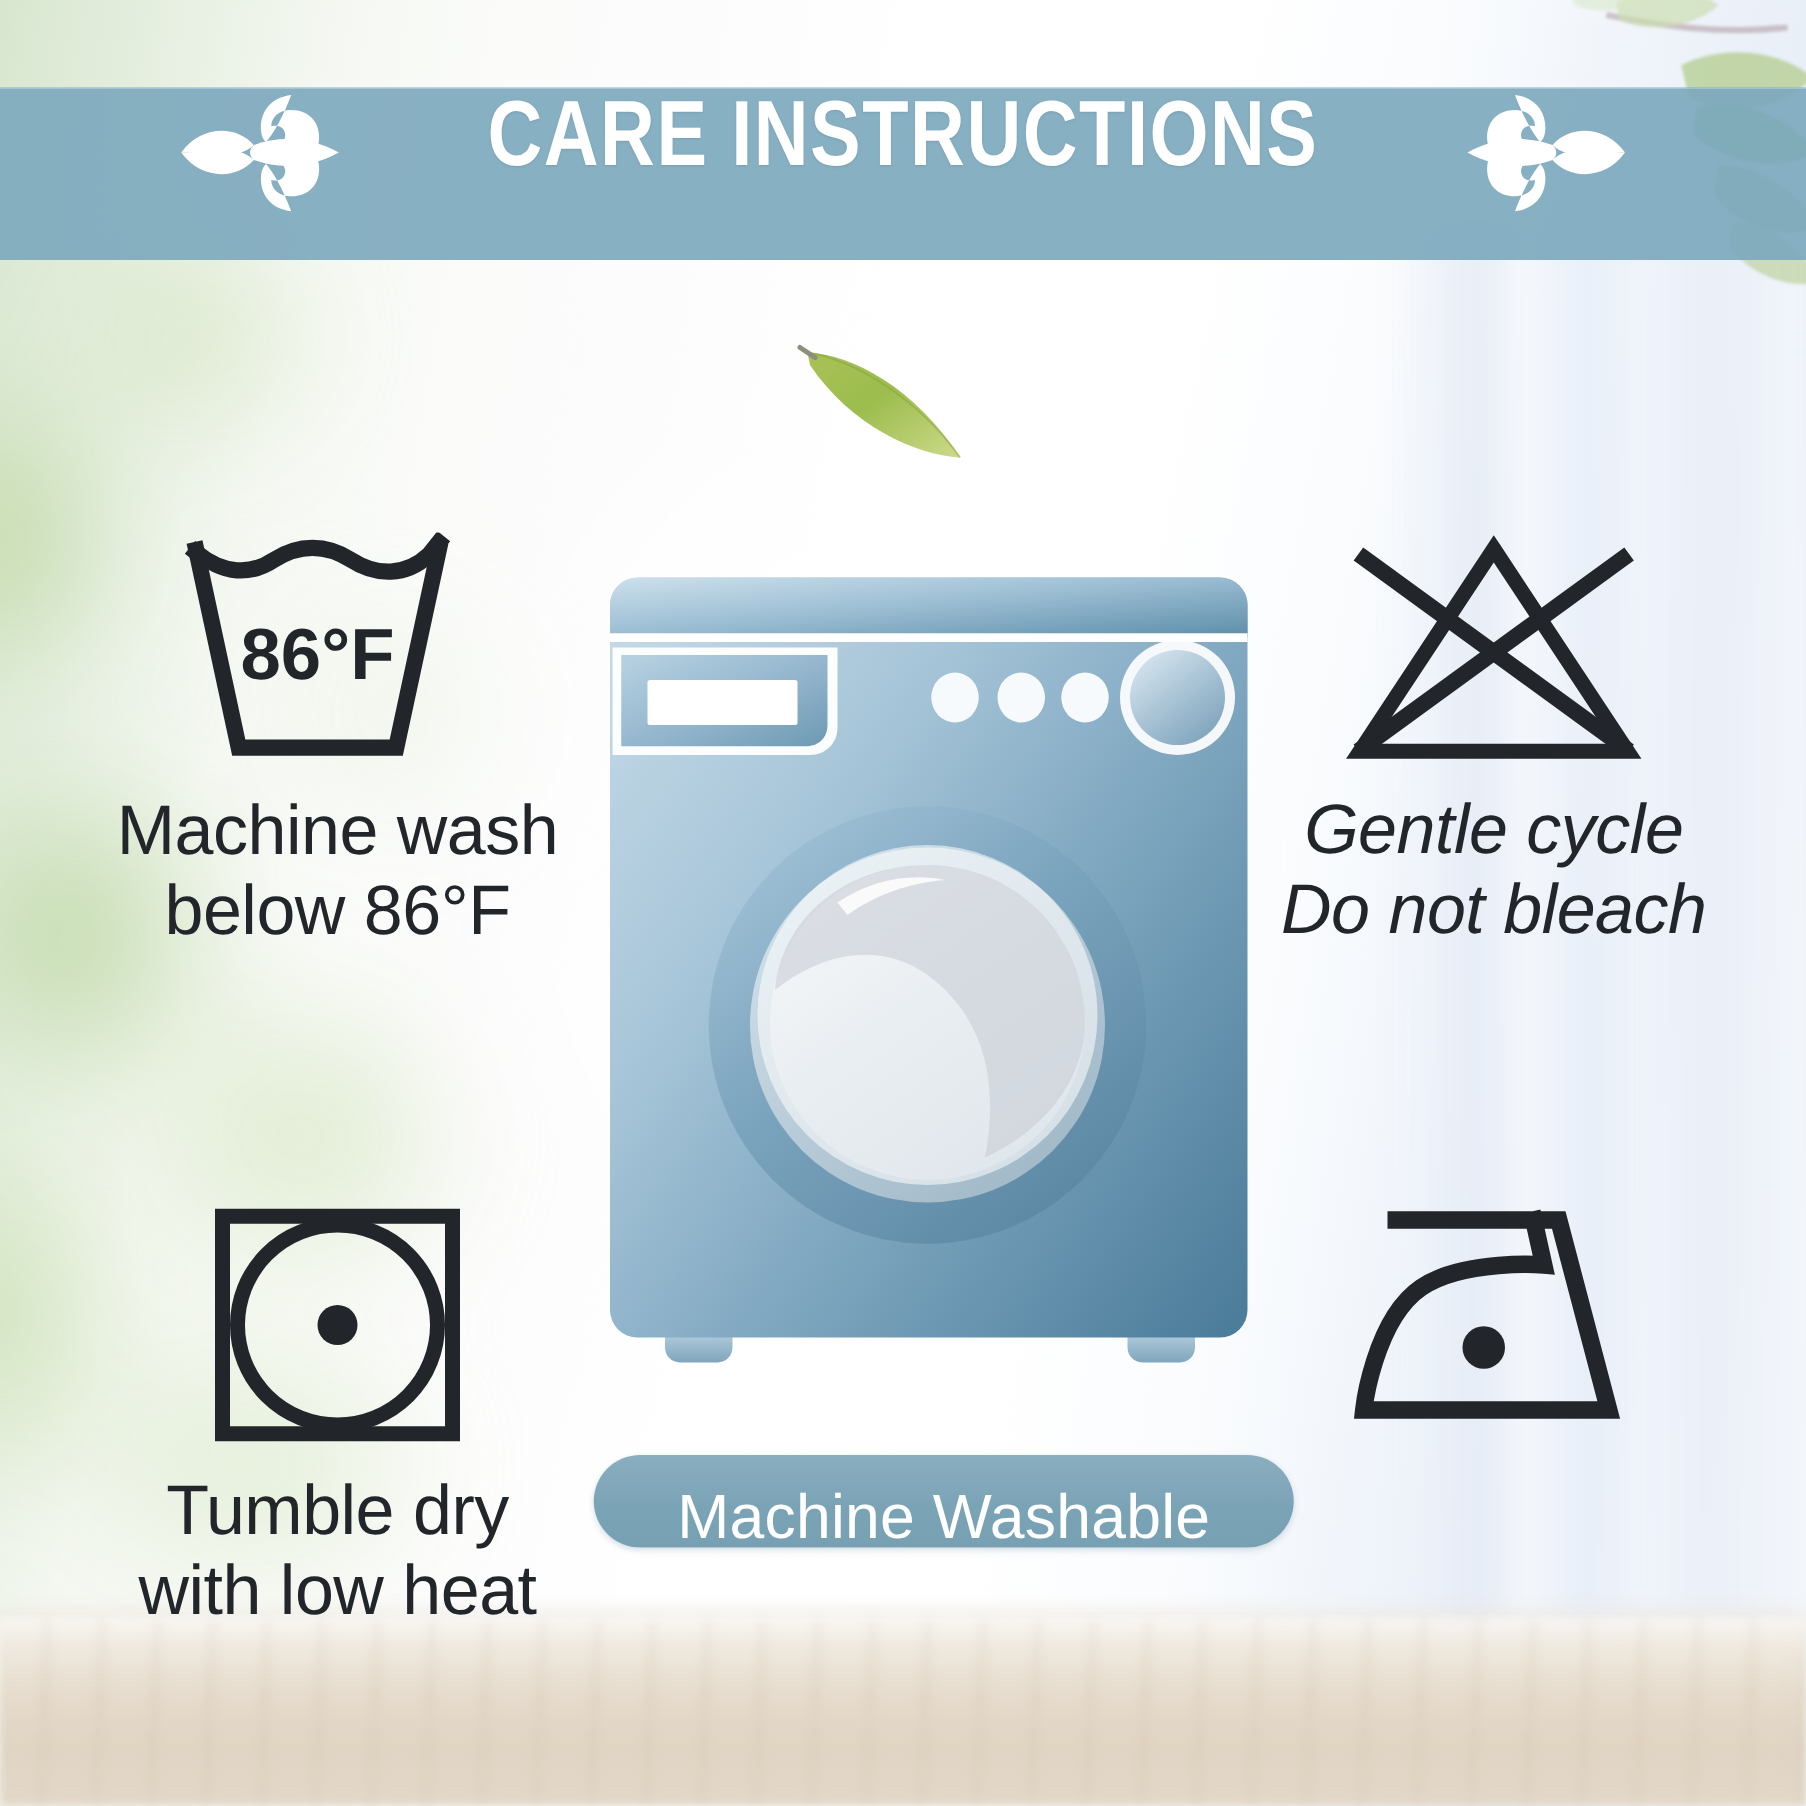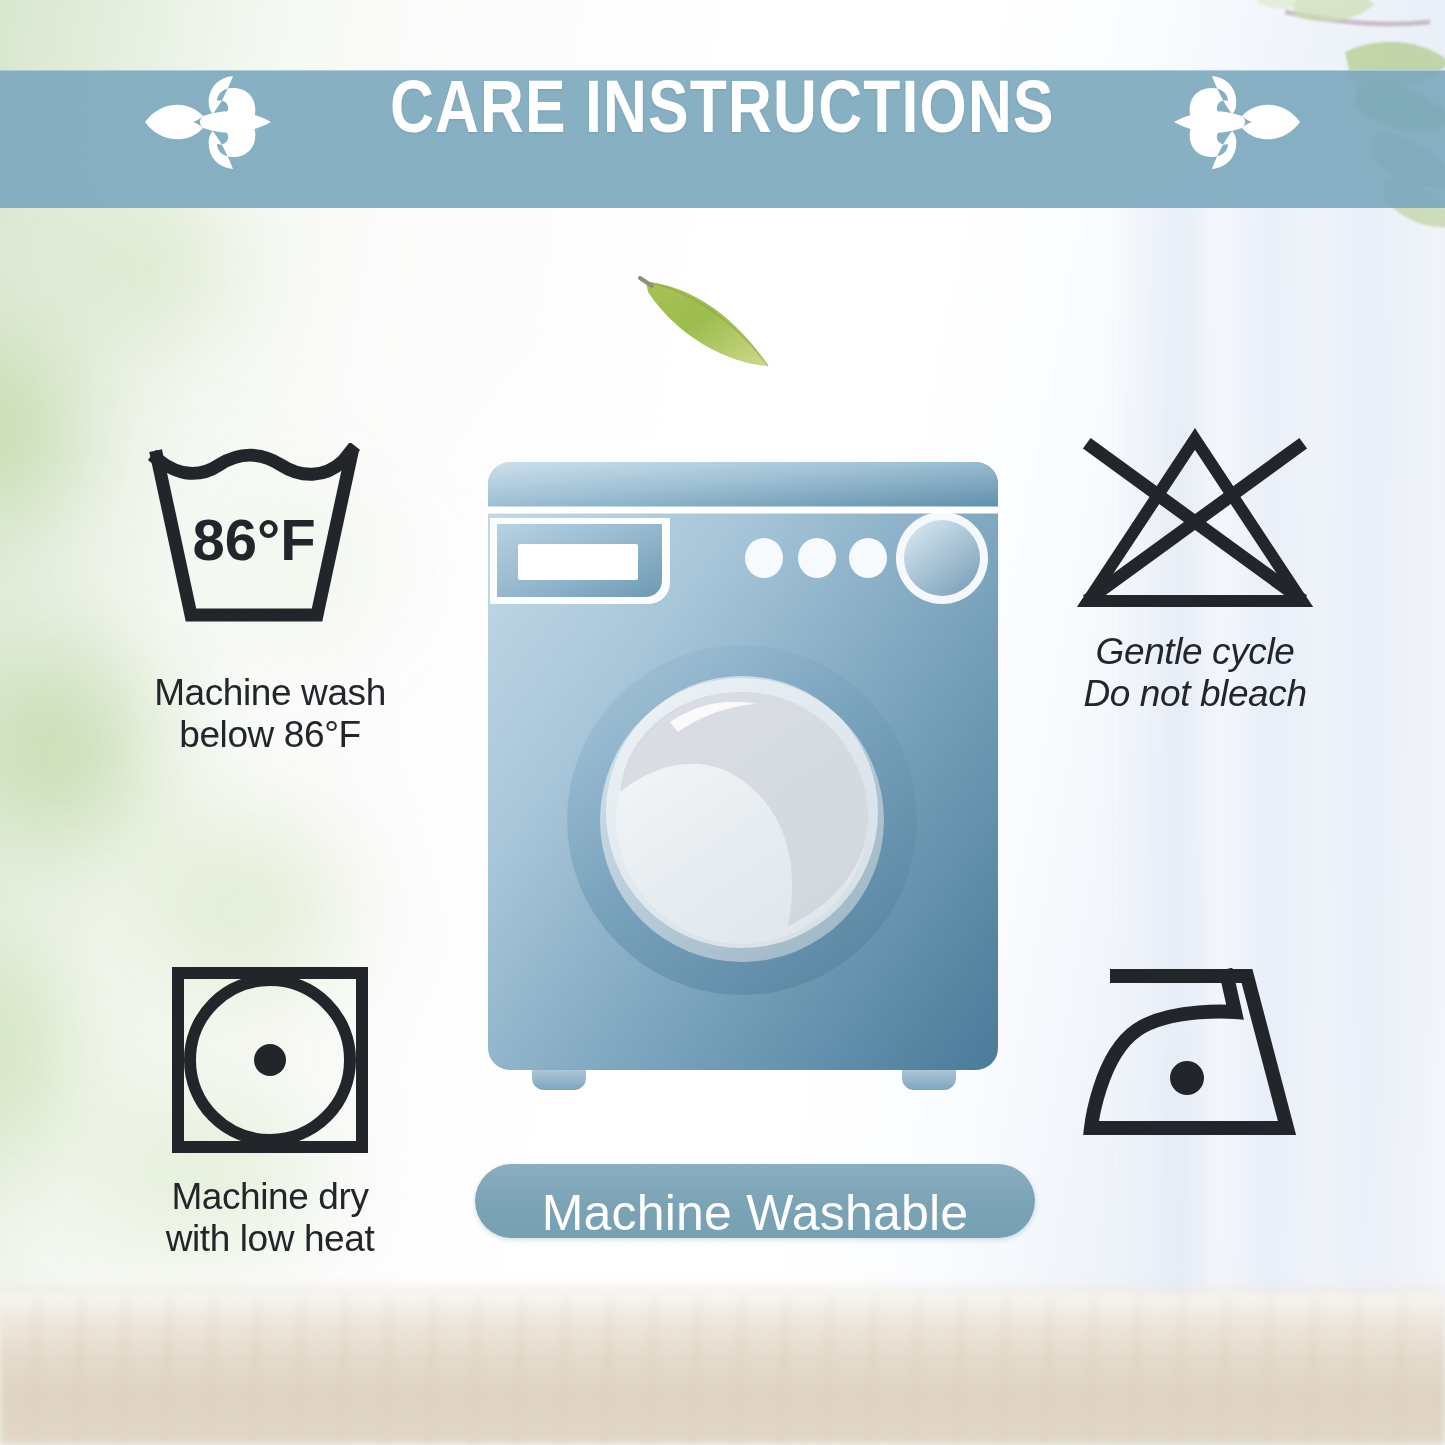--- a/index.html
+++ b/index.html
@@ -162,27 +162,27 @@
     position: absolute;
     display: flex;
     flex-direction: column;
     align-items: center;
   }
   .cell .sym { display: block; }
   .cell .caption {
     margin-top: 16px;
     text-align: center;
     color: #22262b;
-    font-size: 37px;
+    font-size: 56px;
     line-height: 1.14;
     letter-spacing: -0.4px;
     white-space: pre-line;
   }
 
-  #cell-wash   { left: 30px;  top: 443px; width: 480px; gap: 23px; }
+  #cell-wash   { left: 30px;  top: 426px; width: 480px; }
   #cell-bleach { left: 955px; top: 425px; width: 480px; font-style: italic; }
   #cell-dry    { left: 40px;  top: 960px; width: 460px; }
   #cell-iron   { left: 960px; top: 960px; width: 480px; }
 
   
   .washer {
     position: absolute;
     left: 470px; top: 440px;
     width: 545px; height: 685px;
   }
@@ -286,21 +286,21 @@
     <div class="caption">Gentle cycle
 Do not bleach</div>
   </div>
 
   <div class="cell" id="cell-dry">
     <svg class="sym" width="210" height="200" viewBox="0 0 210 200">
       <rect x="13" y="13" width="184" height="174" stroke="#22262b" stroke-width="12" fill="none"></rect>
       <circle cx="105" cy="100" r="80" stroke="#22262b" stroke-width="12" fill="none"></circle>
       <circle cx="105" cy="100" r="16" fill="#22262b"></circle>
     </svg>
-    <div class="caption">Machine dry
+    <div class="caption">Tumble dry
 with low heat</div>
   </div>
 
   <div class="cell" id="cell-iron">
     <svg class="sym" width="250" height="190" viewBox="0 0 250 190">
       <path d="M42 16 L172 16 L212 168 L16 168 C16 168 24 96 62 70 C96 47 160 52 160 52 L152 16" stroke="#22262b" stroke-width="14" fill="none" stroke-linejoin="miter" stroke-linecap="square"></path>
       <circle cx="112" cy="118" r="17" fill="#22262b"></circle>
     </svg>
   </div>
 

